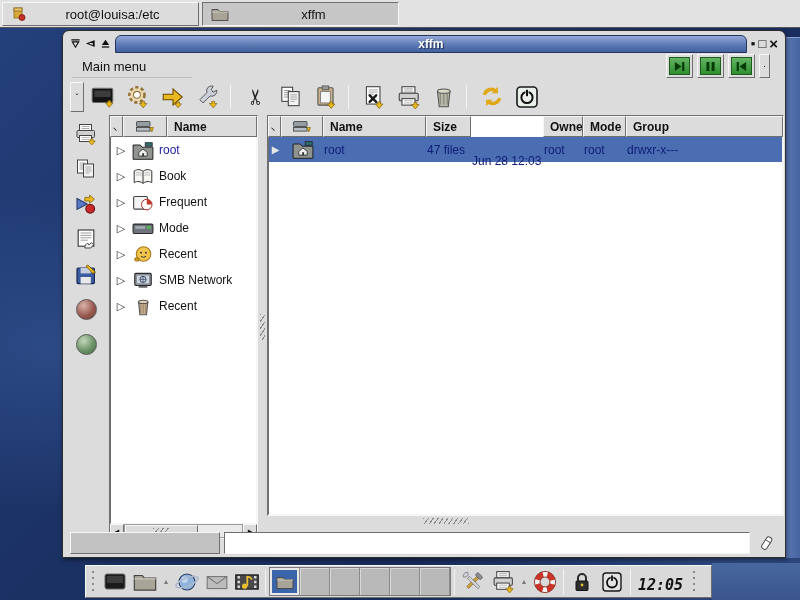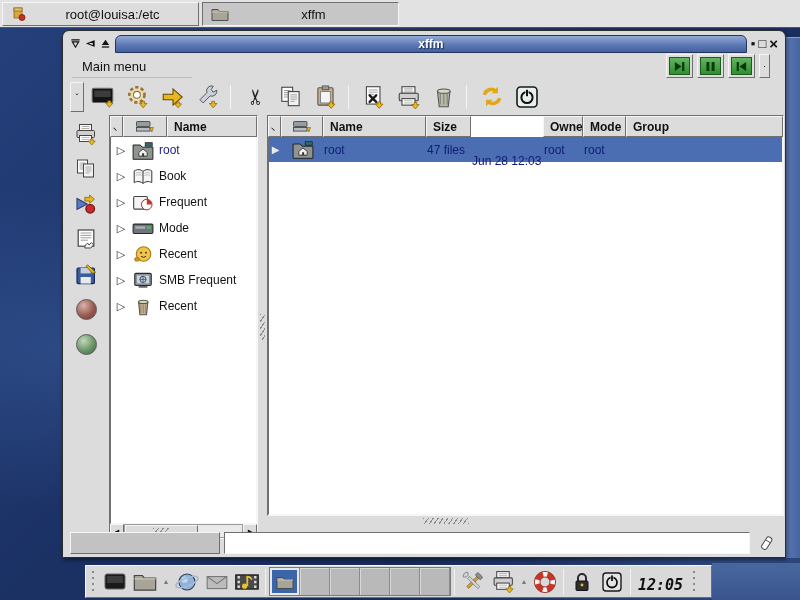--- a/index.html
+++ b/index.html
@@ -543,21 +543,21 @@
           <svg width="22" height="19">
               <use href="#sym-recent"></use>
             </svg>
           <span class="tlabel">Recent</span>
         </div>
         <div class="trow">
           <span class="exp">▷</span>
           <svg width="22" height="19">
               <use href="#sym-network"></use>
             </svg>
-          <span class="tlabel">SMB Frequent</span>
+          <span class="tlabel">SMB Network</span>
         </div>
         <div class="trow">
           <span class="exp">▷</span>
           <svg width="22" height="19">
               <use href="#sym-trashcup"></use>
             </svg>
           <span class="tlabel">Recent</span>
         </div>
       </div>
       <div class="hscroll">
@@ -596,20 +596,21 @@
           <span class="lcell w-icon">
               <svg width="22" height="19">
                 <use href="#sym-home-folder"></use>
               </svg>
             </span>
           <span class="lcell w-name">root</span>
           <span class="lcell w-size">47 files</span>
           <span class="lcell w-date">Jun 28 12:03</span>
           <span class="lcell w-owner">root</span>
           <span class="lcell w-group">root</span>
+          <span class="lcell w-mode">drwxr-x---</span>
         </div>
       </div>
     </div>
 
     <div class="list-grip grip"></div>
 
     <div class="status-row">
       <div class="progress-box raised"></div>
       <input class="cmd-input sunken" type="text" value="" style="">
       <div class="eraser-btn">

